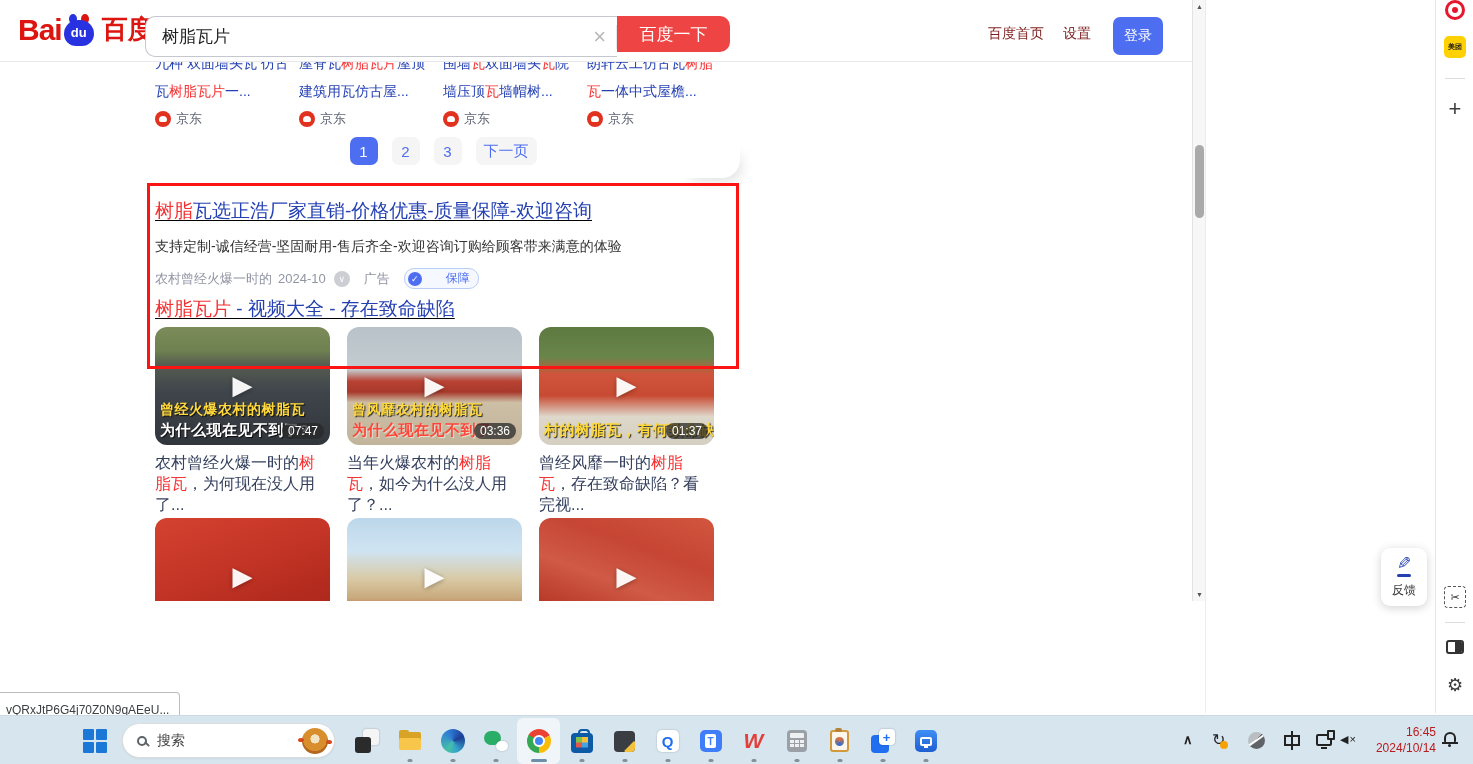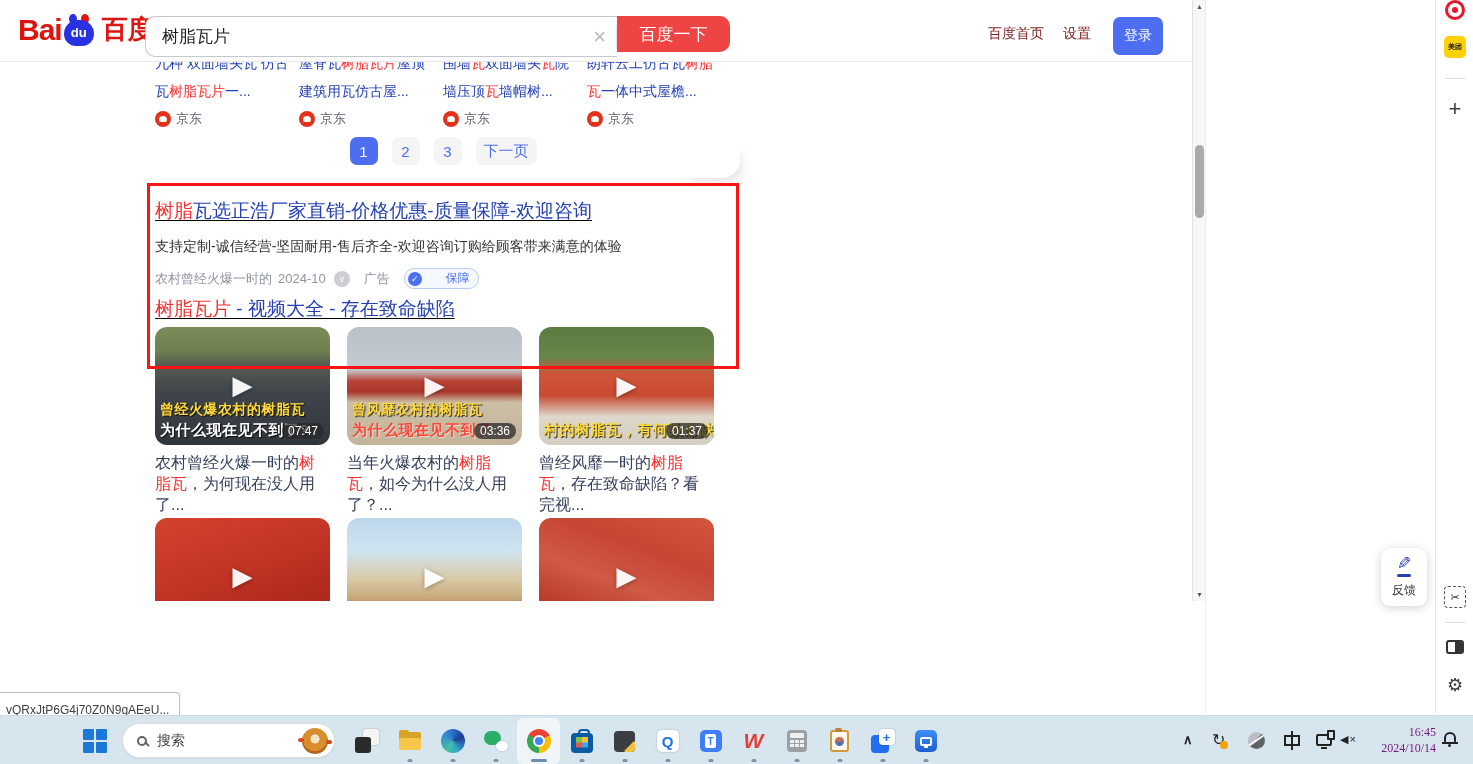--- a/index.html
+++ b/index.html
@@ -236,21 +236,21 @@
   .tr-moon { position:absolute; left:1248px; top:16px; width:17px; height:17px; border-radius:50%;
     background:linear-gradient(135deg,#b9bec3 0 45%,#5f6368 45%); overflow:hidden; cursor:pointer; }
   .tr-moon::after { content:""; position:absolute; left:-2px; top:7px; width:22px; height:2px; background:#fff; transform:rotate(-35deg); }
   .tr-zhong { position:absolute; left:1284px; top:19px; width:16px; height:11px; border:2px solid #222; cursor:pointer; }
   .tr-zhong::after { content:""; position:absolute; left:5px; top:-6px; width:2px; height:19px; background:#222; }
   .tr-mon { position:absolute; left:1316px; top:18px; width:16px; height:12px; border:2px solid #222; border-radius:2px; cursor:pointer; }
   .tr-mon::after { content:""; position:absolute; left:3px; bottom:-5px; width:6px; height:2px; background:#222; }
   .tr-mon::before { content:""; position:absolute; right:-5px; top:-6px; width:4px; height:6px; border:2px solid #222; border-radius:1px; background:#d7e5ef; }
   .tr-spk { position:absolute; left:1340px; top:17px; font-size:11px; color:#222; cursor:pointer; letter-spacing:1px; }
   .tr-clock { position:absolute; left:1366px; top:8px; width:70px; text-align:right; font-size:12px;
-    color:#701a75; line-height:16px; cursor:pointer;font-family:Liberation Serif, serif; }
+    color:#b91c1c; line-height:16px; cursor:pointer; }
   .tr-bell { position:absolute; left:1444px; top:16px; width:12px; height:10px; border:2px solid #222;
     border-bottom:none; border-radius:6px 6px 1px 1px; cursor:pointer; }
   .tr-bell::after { content:""; position:absolute; left:-4px; bottom:-2px; width:16px; height:2px; background:#222; }
   .tr-bell::before { content:""; position:absolute; left:2px; bottom:-5px; width:3px; height:3px; border-radius:50%; background:#222; }
 </style>
 </head>
 <body>
 
 <div class="page">
 

